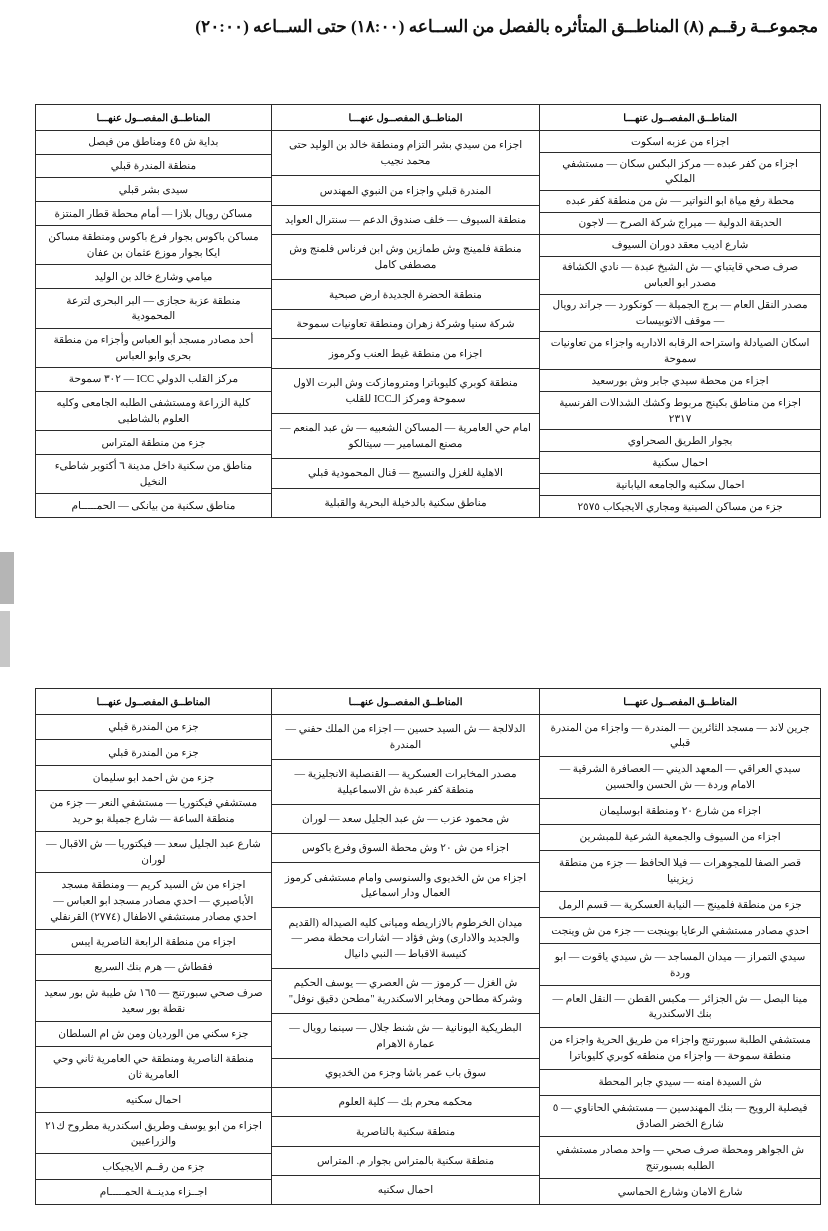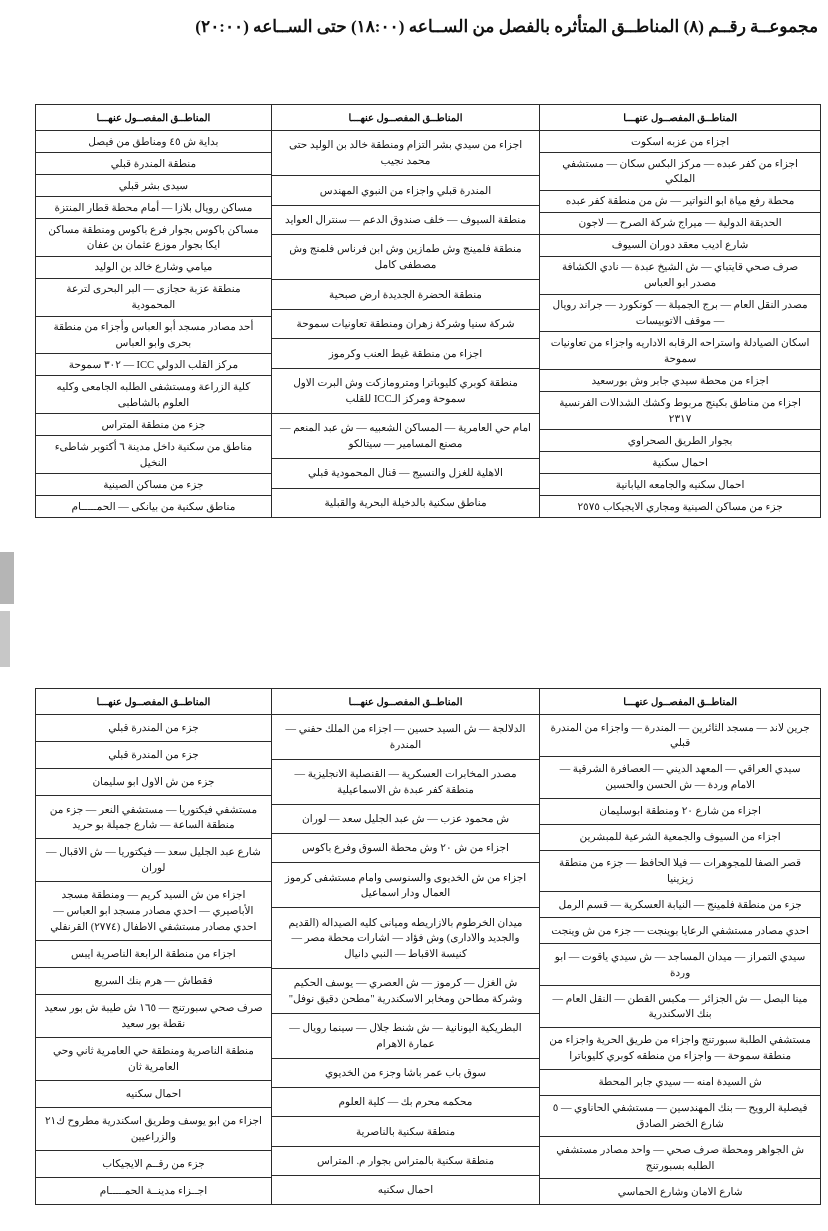--- a/index.html
+++ b/index.html
@@ -86,21 +86,20 @@
       <div class="cell">سيدى بشر قبلي</div>
       <div class="cell">مساكن رويال بلازا — أمام محطة قطار المنتزة</div>
       <div class="cell">مساكن باكوس بجوار فرع باكوس ومنطقة مساكن ايكا بجوار موزع عثمان بن عفان</div>
       <div class="cell">ميامي وشارع خالد بن الوليد</div>
       <div class="cell">منطقة عزبة حجازى — البر البحرى لترعة المحمودية</div>
       <div class="cell">أحد مصادر مسجد أبو العباس وأجزاء من منطقة بحرى وابو العباس</div>
       <div class="cell">مركز القلب الدولي ICC — ٣٠٢ سموحة</div>
       <div class="cell">كلية الزراعة ومستشفى الطلبه الجامعى وكليه العلوم بالشاطبى</div>
       <div class="cell">جزء من منطقة المتراس</div>
       <div class="cell">مناطق من سكنية داخل مدينة ٦ أكتوبر شاطىء النخيل</div>
-      <div class="cell">جزء من مساكن الصينية</div>
       <div class="cell">مناطق سكنية من بيانكى — الحمـــــام</div>
     </div>
   </div>
 
 <div class="outage-table table-2">
     <div class="col">
       <div class="cell header">المناطــق المفصــول عنهـــا</div>
       <div class="cell">جرين لاند — مسجد الثائرين — المندرة — واجزاء من المندرة قبلي</div>
       <div class="cell">سيدي العراقي — المعهد الديني — العصافرة الشرقية — الامام وردة — ش الحسن والحسين</div>
       <div class="cell">اجزاء من شارع ٢٠ ومنطقة ابوسليمان</div>
@@ -129,27 +128,28 @@
       <div class="cell">سوق باب عمر باشا وجزء من الخديوي</div>
       <div class="cell">محكمه محرم بك — كلية العلوم</div>
       <div class="cell">منطقة سكنية بالناصرية</div>
       <div class="cell">منطقة سكنية بالمتراس بجوار م. المتراس</div>
       <div class="cell">احمال سكنيه</div>
     </div>
     <div class="col">
       <div class="cell header">المناطــق المفصــول عنهـــا</div>
       <div class="cell">جزء من المندرة قبلي</div>
       <div class="cell">جزء من المندرة قبلي</div>
-      <div class="cell">جزء من ش الاول ابو سليمان</div>
+      <div class="cell">جزء من ش احمد ابو سليمان</div>
       <div class="cell">مستشفي فيكتوريا — مستشفي النعر — جزء من منطقة الساعة — شارع جميلة بو حريد</div>
       <div class="cell">شارع عبد الجليل سعد — فيكتوريا — ش الاقبال — لوران</div>
       <div class="cell">اجزاء من ش السيد كريم — ومنطقة مسجد الأباصيري — احدي مصادر مسجد ابو العباس — احدي مصادر مستشفي الاطفال (٢٧٧٤) القرنفلي</div>
       <div class="cell">اجزاء من منطقة الرابعة الناصرية ايبس</div>
       <div class="cell">فقطاش — هرم بنك السريع</div>
       <div class="cell">صرف صحي سبورتنج — ١٦٥ ش طيبة ش بور سعيد نقطة بور سعيد</div>
+      <div class="cell">جزء سكني من الورديان ومن ش ام السلطان</div>
       <div class="cell">منطقة الناصرية ومنطقة حي العامرية ثاني وحي العامرية ثان</div>
       <div class="cell">احمال سكنيه</div>
       <div class="cell">اجزاء من ابو يوسف وطريق اسكندرية مطروح ك٢١ والزراعيين</div>
       <div class="cell">جزء من رقــم الايجيكاب</div>
       <div class="cell">اجــزاء مدينــة الحمـــــام</div>
     </div>
   </div>
 
 <div class="scan-artifact-1"></div>
 <div class="scan-artifact-2"></div>

